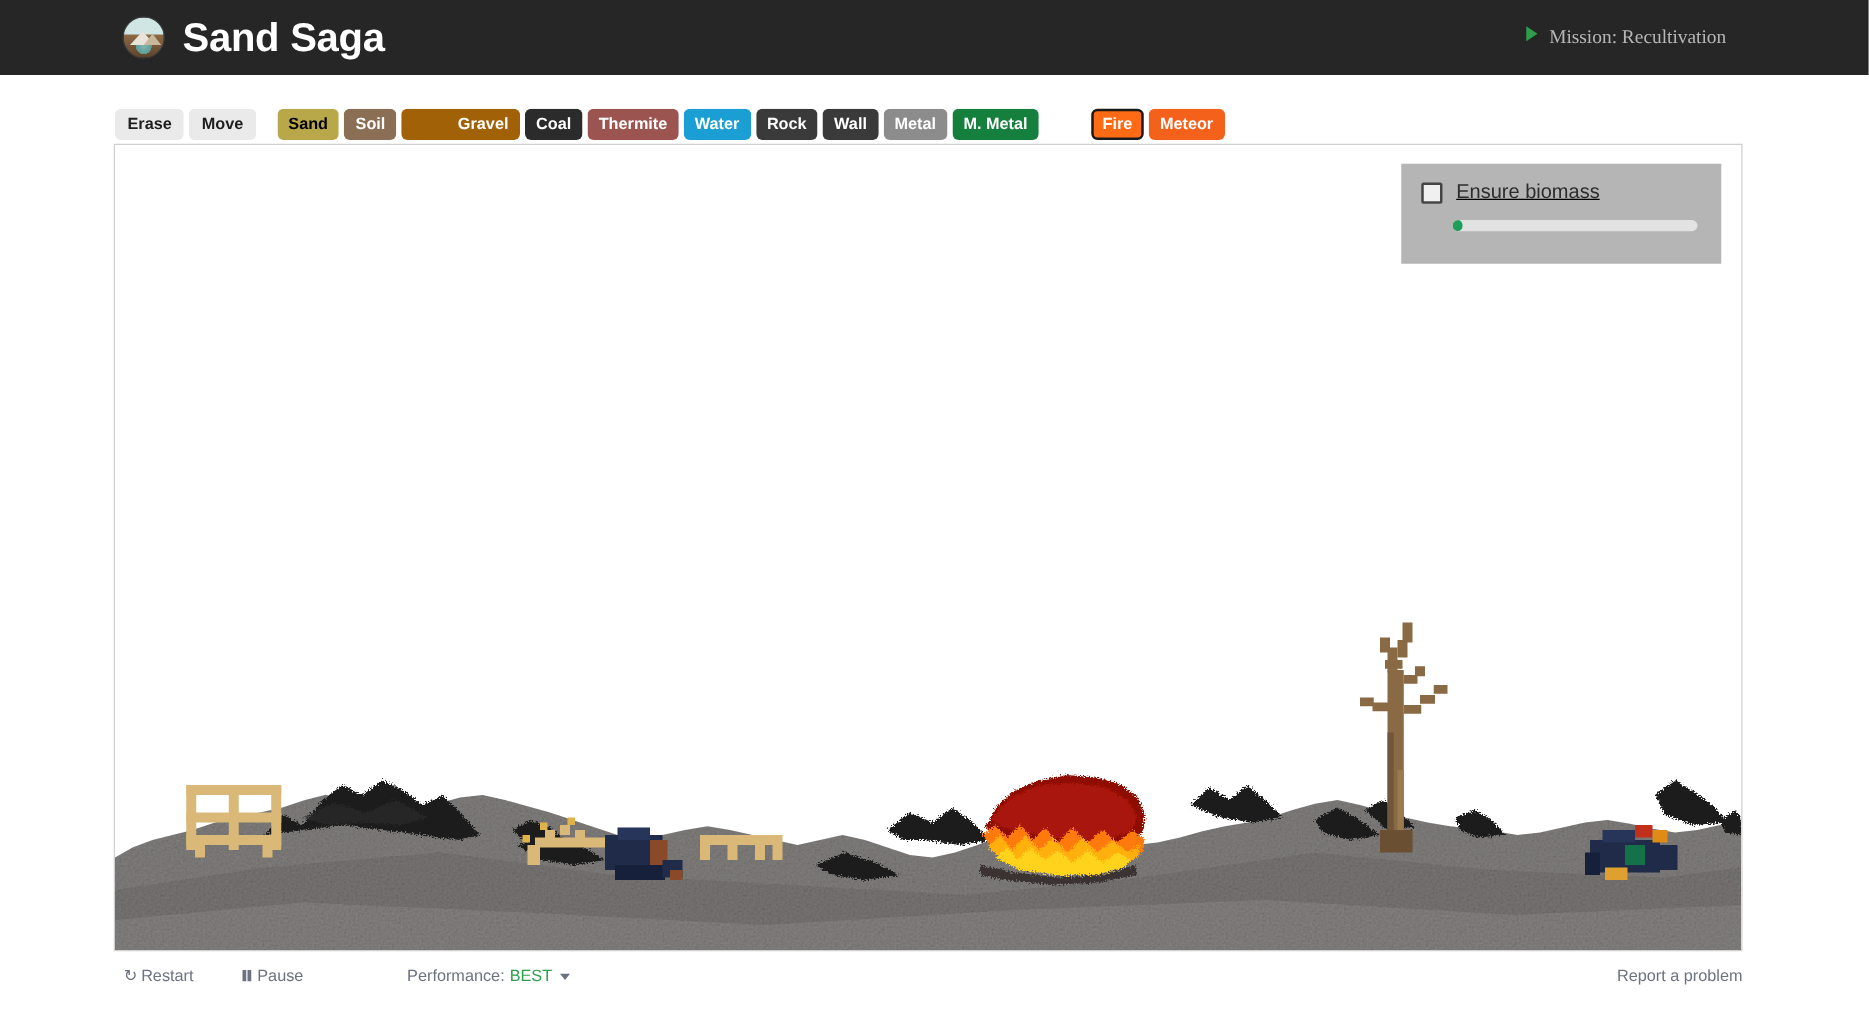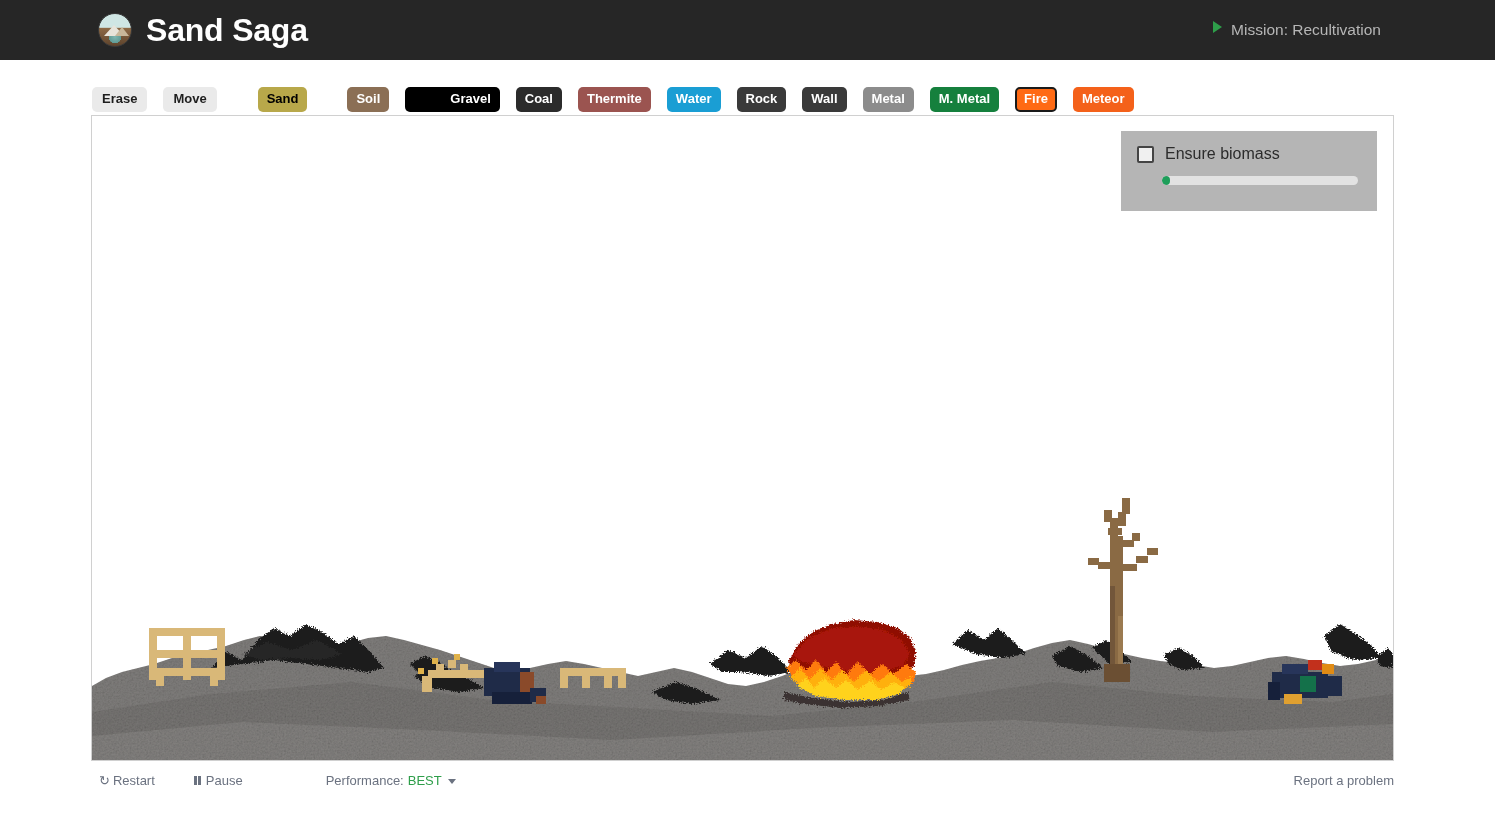--- a/index.html
+++ b/index.html
@@ -37,32 +37,32 @@
     border-left: 7px solid transparent; border-right: 7px solid transparent;
     border-bottom: 9px solid #c8b79a;
   }
   #title {
     color: #ffffff; font-size: 32px; font-weight: bold;
     margin-left: 14px; letter-spacing: -0.2px;
   }
   #mission {
     position: absolute; right: 114px; top: 50%; transform: translateY(-50%);
     display: flex; align-items: flex-start; gap: 9px;
-    color: #b6b6b6; font-size: 15.5px;
+    color: #b6b6b6; font-size: 15.5px; font-family: Liberation Serif, serif;
   }
   #mission-play {
     width: 0; height: 0;
     border-top: 6px solid transparent; border-bottom: 6px solid transparent;
     border-left: 9px solid #2e9e4a;
   }
 
   
   #toolbar {
     position: absolute; left: 92px; top: 87px;
-    display: flex; align-items: center; gap: 16px;
+    display: flex; align-items: center; gap: 4px;
   }
   .tool {
     font-size: 13px; font-weight: bold;
     padding: 4px 8px 5px;
     border-radius: 5px;
     border: 1px solid transparent;
     line-height: 14px;
     white-space: nowrap;
     cursor: pointer;
     user-select: none;
@@ -80,20 +80,21 @@
     overflow: hidden;
   }
   #sim-svg { display:block; width: 100%; height: 100%; }
 
   
   #mission-panel {
     position: absolute; right: 16px; top: 15px;
     width: 256px; height: 80px;
     background: #b5b5b5;
     padding: 14px 16px 0 16px;
+    text-decoration: underline;
   }
   #obj-row { display: flex; align-items: center; gap: 11px; }
   #obj-check {
     width: 17px; height: 17px; background: #f0f0f0;
     border: 2px solid #444; border-radius: 2px;
     flex: 0 0 auto; cursor: pointer;
   }
   #obj-label { font-size: 16px; color: #2c2c2c; }
   #obj-bar {
     margin: 13px 0 0 25px; width: 196px; height: 9px;
@@ -137,30 +138,30 @@
     <div id="mission-play"></div>
     <span>Mission: Recultivation</span>
   </div>
 </div>
 
 <div id="toolbar">
     <div class="tool plain">Erase</div>
     <div class="tool plain">Move</div>
     <div id="tool-gap"></div>
     <div class="tool" style="background: rgb(184, 168, 74); color: #000000;">Sand</div>
-    <div class="tool" style="background: rgb(139, 111, 85); color: rgb(255, 255, 255); margin-left: 24px;">Soil</div>
-    <div class="tool" style="background: #000000; color: rgb(255, 255, 255); padding-left: 44px;">Gravel</div>
+    <div class="tool" style="background: rgb(139, 111, 85); color: rgb(255, 255, 255);">Soil</div>
+    <div class="tool" style="background: #a16207; color: rgb(255, 255, 255); padding-left: 44px;">Gravel</div>
     <div class="tool" style="background: rgb(43, 43, 43); color: rgb(255, 255, 255);">Coal</div>
     <div class="tool" style="background: rgb(155, 84, 80); color: rgb(255, 255, 255);">Thermite</div>
     <div class="tool" style="background: rgb(26, 158, 212); color: rgb(255, 255, 255);">Water</div>
     <div class="tool" style="background: rgb(58, 58, 58); color: rgb(255, 255, 255);">Rock</div>
     <div class="tool" style="background: rgb(58, 58, 58); color: rgb(255, 255, 255);">Wall</div>
     <div class="tool" style="background: rgb(140, 140, 140); color: rgb(255, 255, 255);">Metal</div>
     <div class="tool" style="background: #15803d; color: rgb(255, 255, 255);">M. Metal</div>
-    <div class="tool selected" style="background: rgb(255, 106, 20); color: rgb(255, 255, 255);">Fire</div>
+    <div class="tool selected" style="background: rgb(255, 106, 20); color: rgb(255, 255, 255); margin-left: 38px;">Fire</div>
     <div class="tool" style="background: rgb(244, 97, 26); color: rgb(255, 255, 255);">Meteor</div>
   </div>
 
 <div id="canvas-wrap" style="background: rgb(255, 255, 255);">
   <svg id="sim-svg" viewBox="0 0 1301 644" preserveAspectRatio="none">
     <defs>
       <filter id="px" x="0" y="0" width="100%" height="100%">
         <feTurbulence type="fractalNoise" baseFrequency="0.55" numOctaves="3" seed="7" result="n"></feTurbulence>
         <feColorMatrix in="n" type="saturate" values="0" result="g"></feColorMatrix>
         <feComponentTransfer in="g" result="c">

